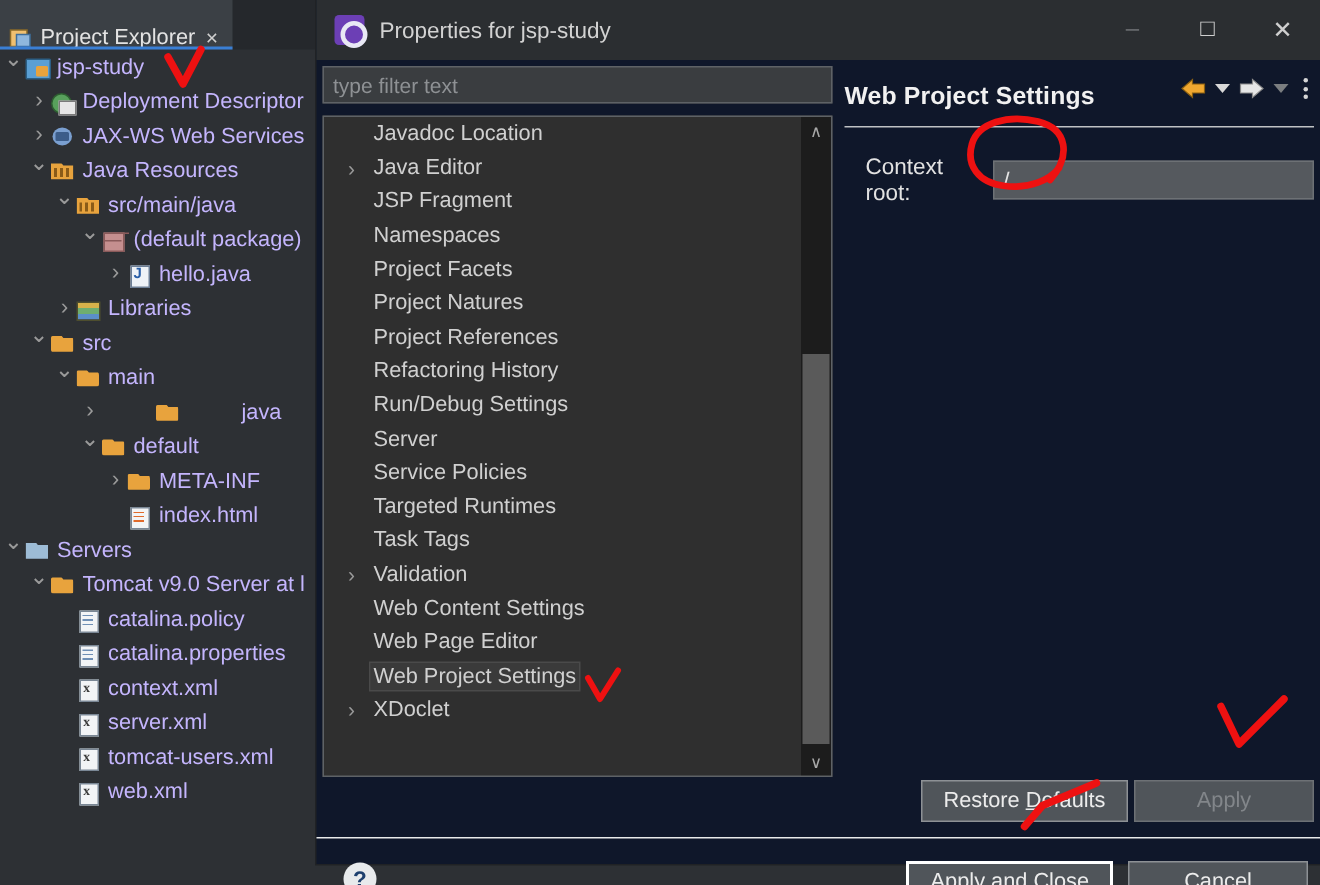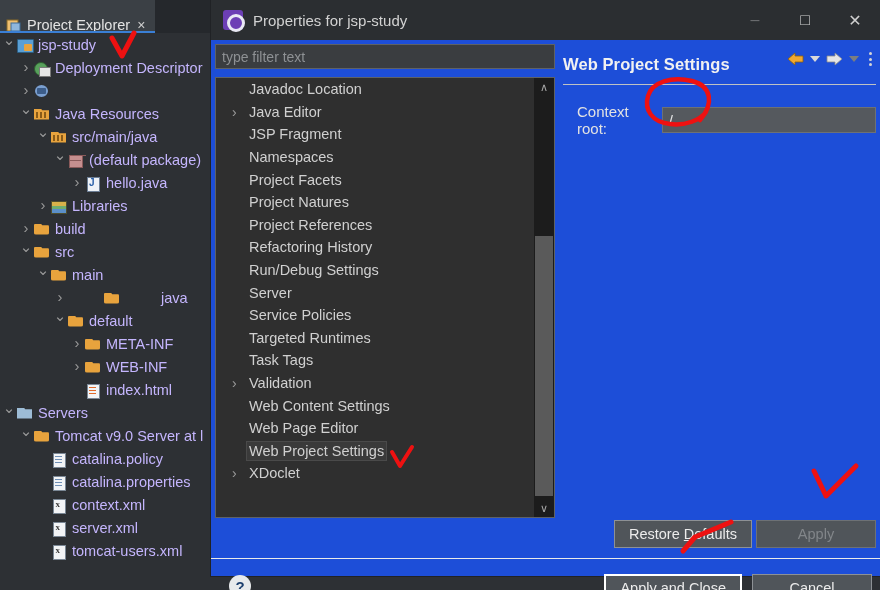--- a/index.html
+++ b/index.html
@@ -140,21 +140,21 @@
   }
   .ico.servers::before {
     content: ""; position: absolute; left: 1px; top: 3px; width: 15px; height: 11px;
     background: #9dbcd6;
     clip-path: polygon(0 0,45% 0,55% 16%,100% 16%,100% 100%,0 100%);
   }
 
   
   .dialog {
     position: absolute; left: 211px; top: 0px; width: 669px; height: 576px;
-    background: #1d4ed8; box-shadow: 0 0 0 1px #202225;
+    background: #0f172a; box-shadow: 0 0 0 1px #202225;
   }
   .dlg-titlebar {
     height: 40px; background: #2b2e31; display: flex; align-items: center;
     padding-left: 12px; position: relative;
   }
   .dlg-title-icon {
     width: 20px; height: 20px; background: #6c3fb5; border-radius: 3px;
     position: relative; flex: 0 0 20px;
   }
   .dlg-title-icon::after {
@@ -298,20 +298,21 @@
         <span class="lbl">jsp-study</span>
       </div>
       <div class="row" style="padding-left: 19px;">
         <span class="arrow right"></span>
         <span class="ico globe"></span>
         <span class="lbl">Deployment Descriptor</span>
       </div>
       <div class="row" style="padding-left: 19px;">
         <span class="arrow right"></span>
         <span class="ico jaxws"></span>
+        <span class="lbl">JAX-WS Web Services</span>
       </div>
       <div class="row" style="padding-left: 19px;">
         <span class="arrow down"></span>
         <span class="ico pkgfolder"></span>
         <span class="lbl">Java Resources</span>
       </div>
       <div class="row" style="padding-left: 36px;">
         <span class="arrow down"></span>
         <span class="ico pkgfolder"></span>
         <span class="lbl">src/main/java</span>
@@ -325,25 +326,20 @@
         <span class="arrow right"></span>
         <span class="ico javafile"></span>
         <span class="lbl">hello.java</span>
       </div>
       <div class="row" style="padding-left: 36px;">
         <span class="arrow right"></span>
         <span class="ico libs"></span>
         <span class="lbl">Libraries</span>
       </div>
       <div class="row" style="padding-left: 19px;">
-        <span class="arrow right"></span>
-        <span class="ico folder"></span>
-        <span class="lbl">build</span>
-      </div>
-      <div class="row" style="padding-left: 19px;">
         <span class="arrow down"></span>
         <span class="ico folder"></span>
         <span class="lbl">src</span>
       </div>
       <div class="row" style="padding-left: 36px;">
         <span class="arrow down"></span>
         <span class="ico folder"></span>
         <span class="lbl">main</span>
       </div>
       <div class="row" style="padding-left: 53px; gap: 36px;">
@@ -355,25 +351,20 @@
         <span class="arrow down"></span>
         <span class="ico folder"></span>
         <span class="lbl">default</span>
       </div>
       <div class="row" style="padding-left: 70px;">
         <span class="arrow right"></span>
         <span class="ico folder"></span>
         <span class="lbl">META-INF</span>
       </div>
       <div class="row" style="padding-left: 70px;">
-        <span class="arrow right"></span>
-        <span class="ico folder"></span>
-        <span class="lbl">WEB-INF</span>
-      </div>
-      <div class="row" style="padding-left: 70px;">
         <span class="arrow none"></span>
         <span class="ico htmlfile"></span>
         <span class="lbl">index.html</span>
       </div>
       <div class="row" style="padding-left: 2px;">
         <span class="arrow down"></span>
         <span class="ico servers"></span>
         <span class="lbl">Servers</span>
       </div>
       <div class="row" style="padding-left: 19px;">
@@ -398,20 +389,25 @@
       </div>
       <div class="row" style="padding-left: 36px;">
         <span class="arrow none"></span>
         <span class="ico xmlfile"></span>
         <span class="lbl">server.xml</span>
       </div>
       <div class="row" style="padding-left: 36px;">
         <span class="arrow none"></span>
         <span class="ico xmlfile"></span>
         <span class="lbl">tomcat-users.xml</span>
+      </div>
+      <div class="row" style="padding-left: 36px;">
+        <span class="arrow none"></span>
+        <span class="ico xmlfile"></span>
+        <span class="lbl">web.xml</span>
       </div>
     </div>
 
   <div class="dialog">
 
     <div class="dlg-titlebar">
       <span class="dlg-title-icon"></span>
       <span class="dlg-title-text">Properties for jsp-study</span>
       <div class="win-btns">
         <div class="win-btn dim">–</div>

